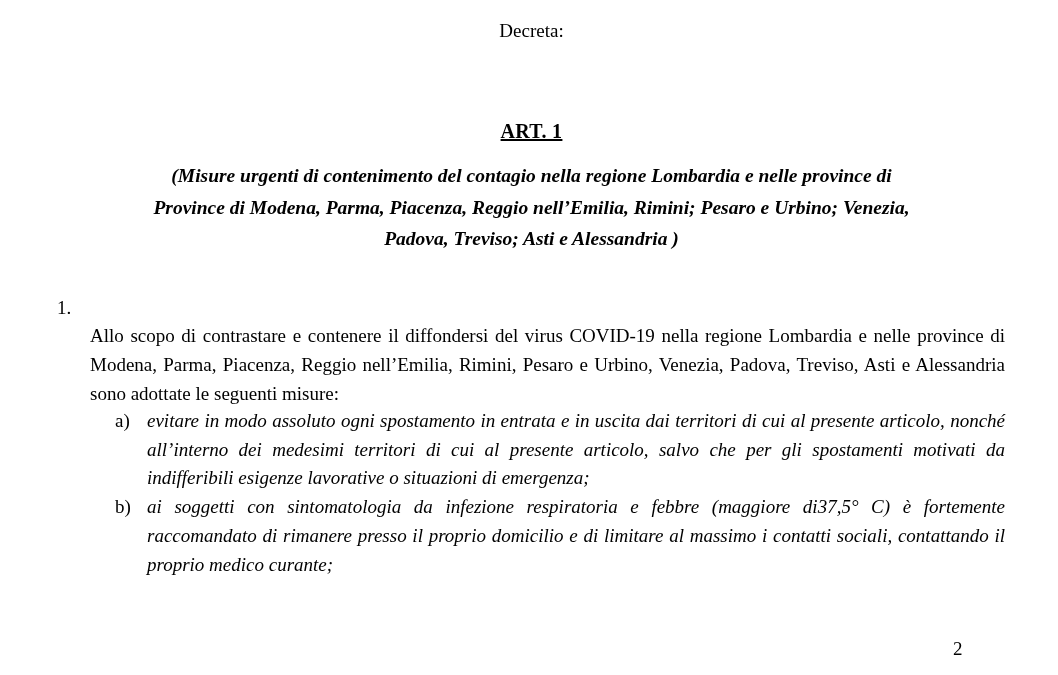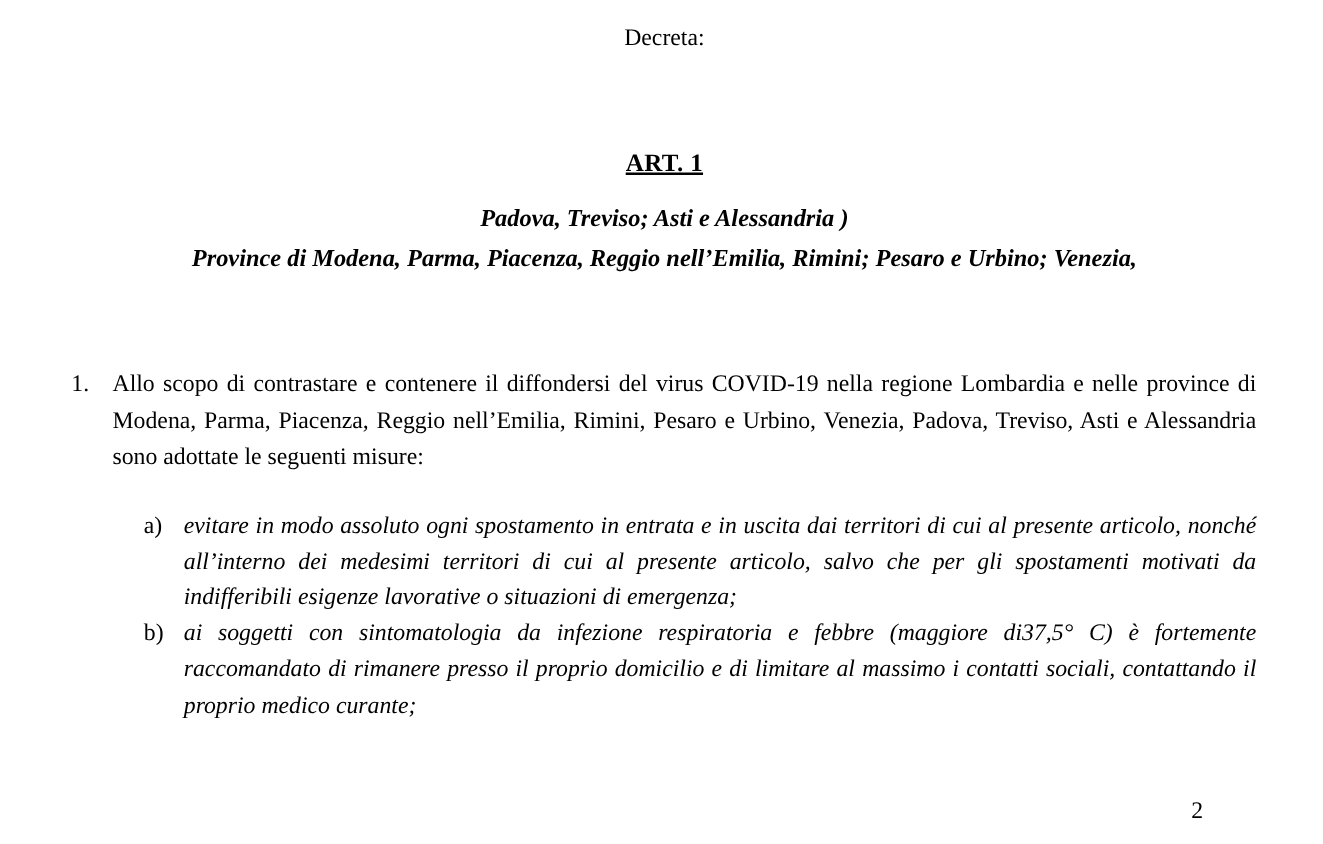--- a/index.html
+++ b/index.html
@@ -53,20 +53,21 @@
     display: flex;
     line-height: 29px;
   }
   .item1 .num {
     flex: none;
     width: 33px;
   }
   .item1 .itext {
     flex: 1;
     text-align: justify;
+    margin-top: 28px;
   }
   .subitems {
     position: absolute;
     top: 407px;
     left: 115px;
     width: 890px;
     line-height: 28.7px;
   }
   .subitem {
     display: flex;
@@ -90,22 +91,23 @@
 </head>
 <body>
 
 <div class="page">
 
   <div class="centered-block decreta">Decreta:</div>
 
   <div class="centered-block art-title">ART. 1</div>
 
   <div class="centered-block subtitle">
+    <div>(Misure urgenti di contenimento del contagio nella regione Lombardia e nelle province di</div>
+    <div>Province di Modena, Parma, Piacenza, Reggio nell’Emilia, Rimini; Pesaro e Urbino; Venezia,</div>
     <div>Padova, Treviso; Asti e Alessandria )</div>
-    <div>Province di Modena, Parma, Piacenza, Reggio nell’Emilia, Rimini; Pesaro e Urbino; Venezia,</div>
   </div>
 
   <div class="item1">
     <span class="num">1.</span>
     <div class="itext">Allo scopo di contrastare e contenere il diffondersi del virus COVID-19 nella regione Lombardia e nelle province di Modena, Parma, Piacenza, Reggio nell’Emilia, Rimini, Pesaro e Urbino, Venezia, Padova, Treviso, Asti e Alessandria sono adottate le seguenti misure:</div>
   </div>
 
   <div class="subitems">
     <div class="subitem">
       <span class="slabel">a)</span>

